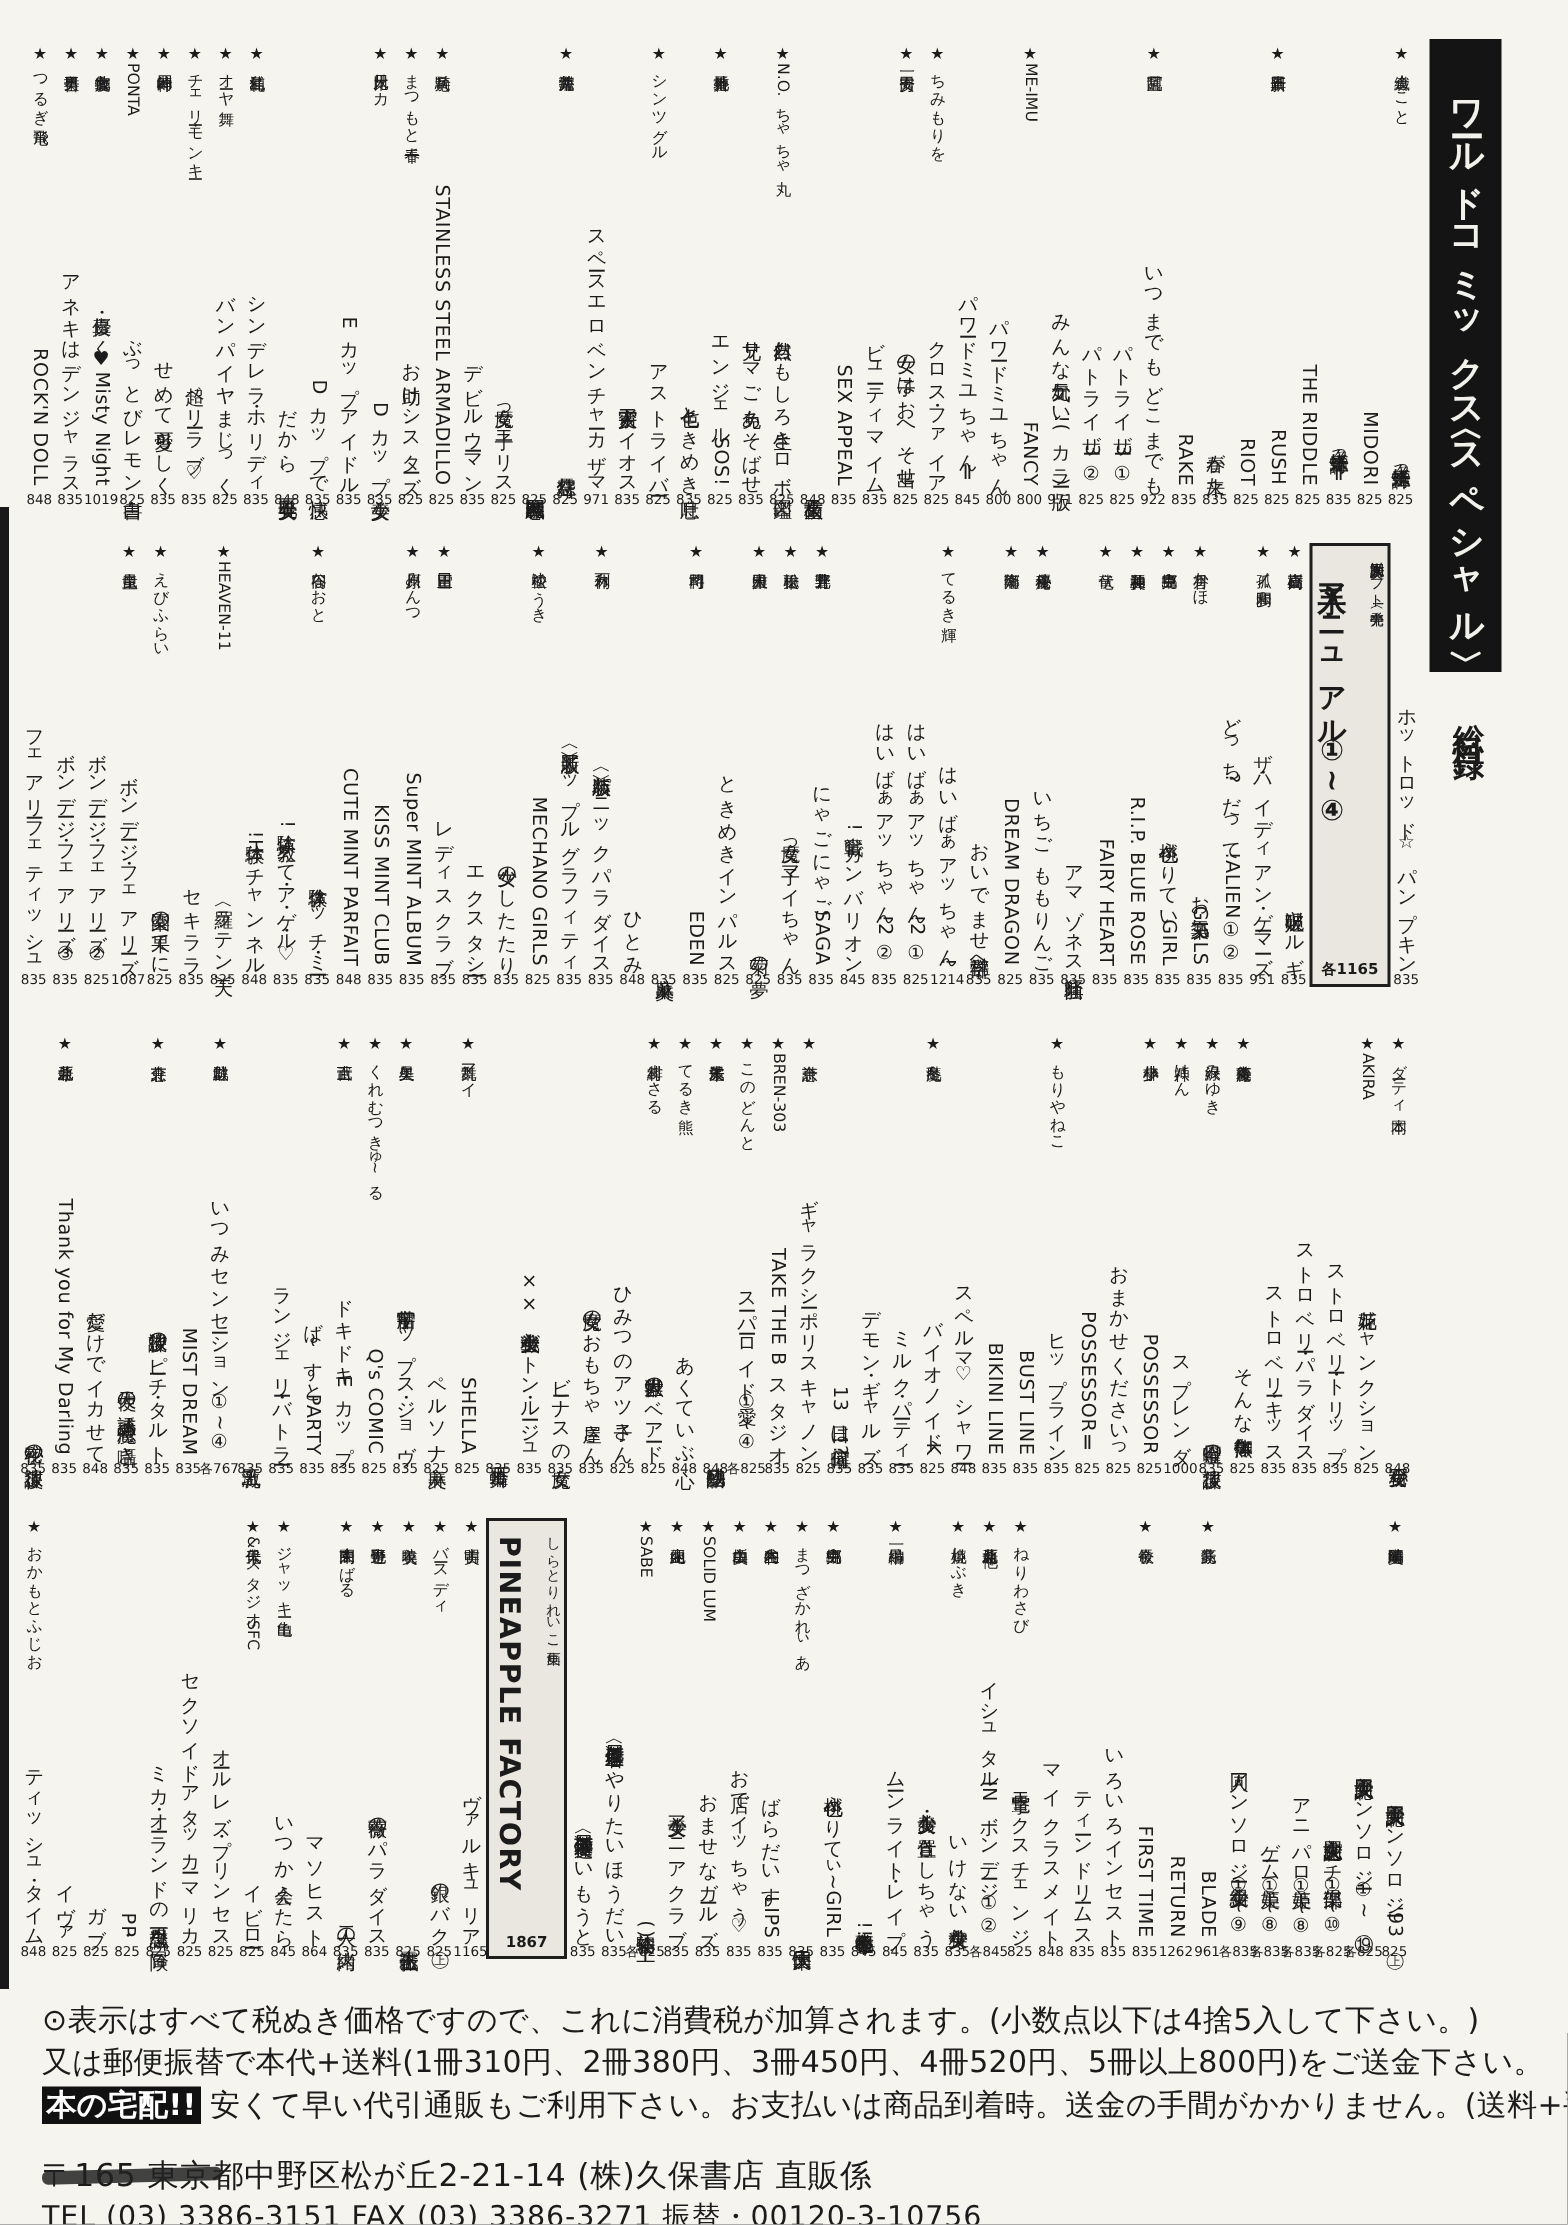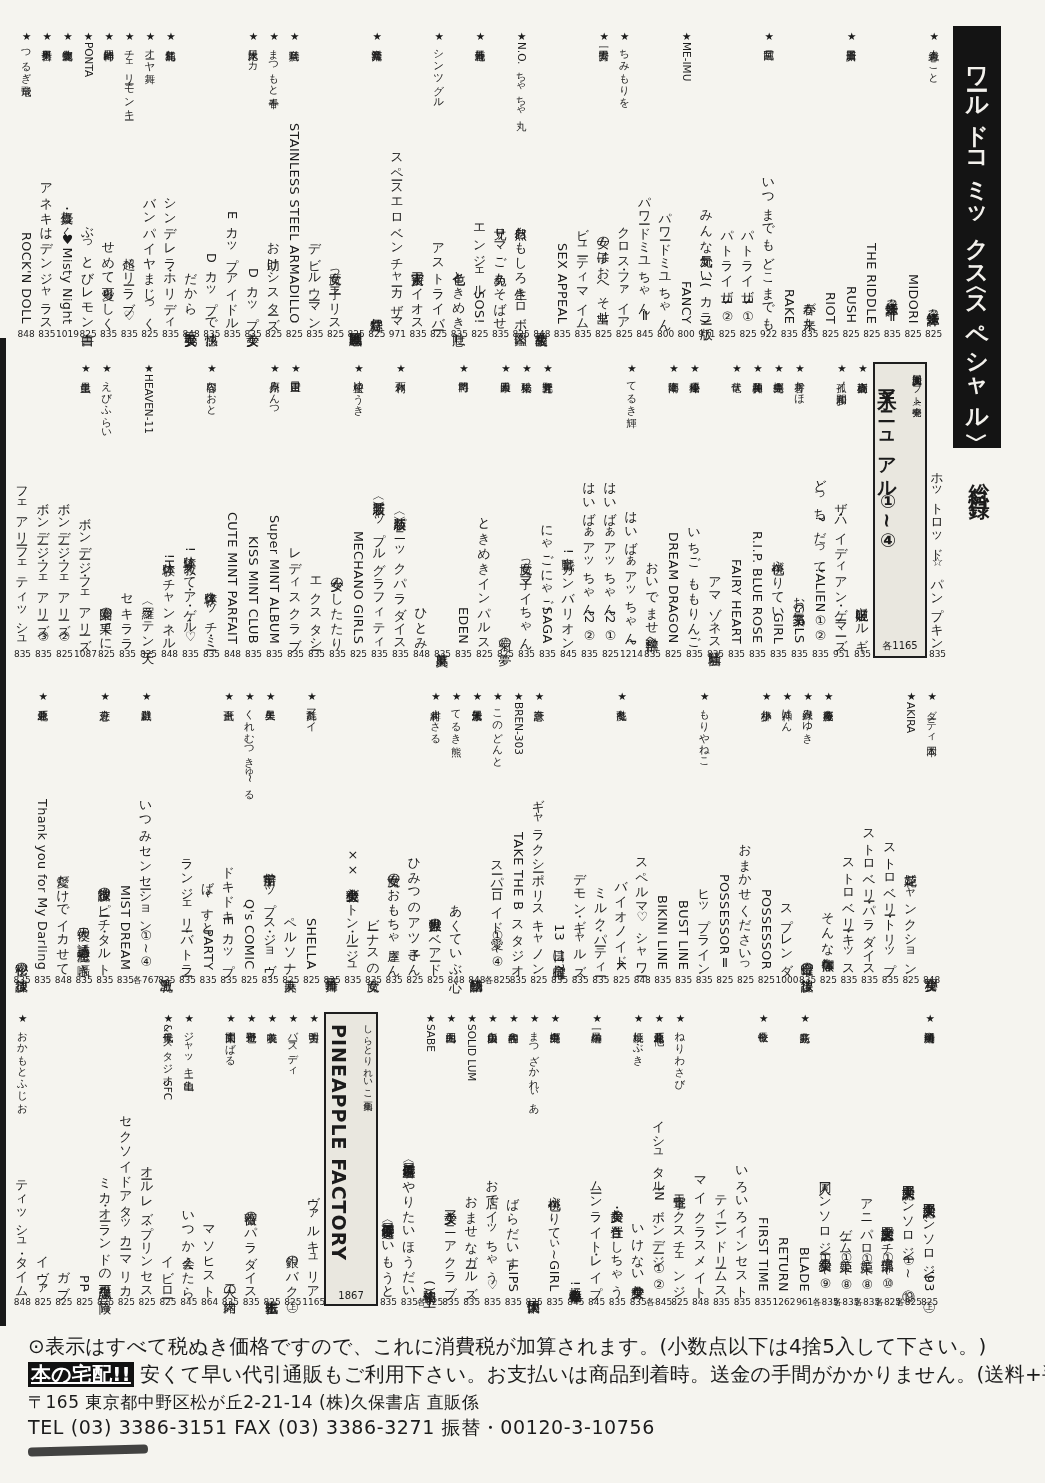--- a/index.html
+++ b/index.html
@@ -53,29 +53,29 @@
     position:absolute; top:4px; right:3px;
     writing-mode:vertical-rl; font-size:9.5px; line-height:1.05; white-space:nowrap;
   }
   .adbox .large{
     position:absolute; top:10px; left:3px;
     writing-mode:vertical-rl; font-size:19px; font-weight:bold; line-height:1;
     white-space:nowrap; letter-spacing:1px;
   }
   .adbox .price{
     position:absolute; bottom:3px; left:50%; transform:translateX(-50%);
-    font-size:10px; font-weight:normal; white-space:nowrap;
+    font-size:10px; font-weight:bold; white-space:nowrap;
   }
   
   .footer{position:absolute; left:28px; top:1332px; width:1005px;}
   .footer .line{font-size:20px; line-height:1.42; letter-spacing:0.2px; white-space:nowrap;}
   .footer .takuhai{
-    background:#111; color:#fff; font-weight:bold; padding:0 3px 1px 3px; margin-right:6px;text-decoration:underline;
-  }
-  .footer .addr{font-size:17px; margin-top:2px; letter-spacing:0.5px; white-space:nowrap;}
+    background:#111; color:#fff; font-weight:bold; padding:0 3px 1px 3px; margin-right:6px;
+  }
+  .footer .addr{font-size:21px; margin-top:19px; letter-spacing:0.5px; white-space:nowrap;}
   .footer .tel{font-size:19px; margin-top:1px; letter-spacing:0.6px; white-space:nowrap;}
   
   .edge-left{position:absolute; left:0; top:338px; width:6px; height:988px; background:#191919;}
   .smudge{position:absolute; left:28px; top:1446px; width:120px; height:9px; background:#222; border-radius:4px; transform:rotate(-1.5deg); opacity:.85;}
 </style>
 </head>
 <body>
 
 <div class="page">
   <div class="banner">ワールドコミックス〈スペシャル〉</div>
@@ -877,20 +877,21 @@
       <div class="col">
         <div class="author">★おかもとふじお</div>
         <div class="title">ティッシュ・タイム</div>
         <div class="price">848</div>
       </div>
     </div>
 
   <div class="footer">
     <div id="footer-lines">
         <div class="line">⊙表示はすべて税ぬき価格ですので、これに消費税が加算されます。(小数点以下は4捨5入して下さい。)</div>
+        <div class="line">又は郵便振替で本代+送料(1冊310円、2冊380円、3冊450円、4冊520円、5冊以上800円)をご送金下さい。</div>
         <div class="line"><span class="takuhai">本の宅配!!</span>安くて早い代引通販もご利用下さい。お支払いは商品到着時。送金の手間がかかりません。(送料+手数料)は何</div>
       </div>
     <div class="addr">〒165 東京都中野区松が丘2-21-14 (株)久保書店 直販係</div>
     <div class="tel">TEL (03) 3386-3151  FAX (03) 3386-3271  振替・00120-3-10756</div>
   </div>
 
   <div class="edge-left"></div>
   <div class="smudge"></div>
 </div>
 

